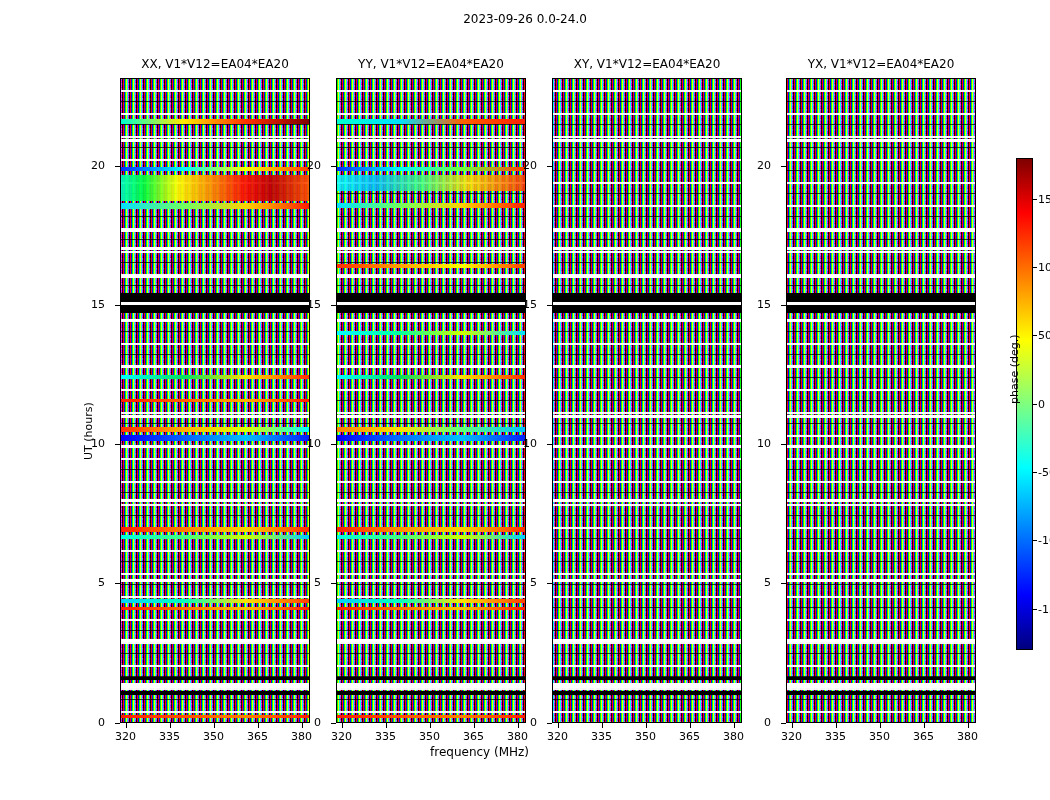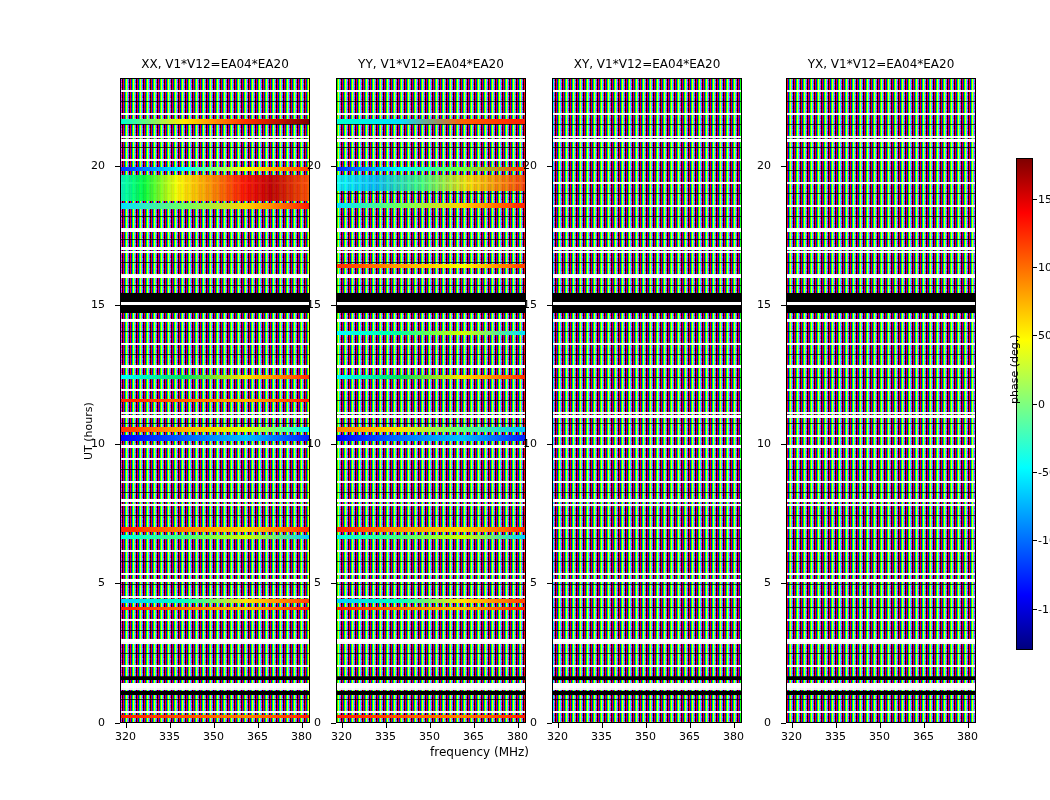--- a/index.html
+++ b/index.html
@@ -187,20 +187,21 @@
     transform: rotate(-90deg);
     transform-origin: left top;
     white-space: nowrap;
   }
 </style>
 </head>
 <body>
 
 <div class="figure">
 
+  <div class="suptitle">2023-09-26 0.0-24.0</div>
 
   <div class="ylabel-main">UT (hours)</div>
 
   <div class="xlabel" style="left:430px; top:745px;">frequency (MHz)</div>
 
   <div class="panel p0">
     <div class="panel-title">XX, V1*V12=EA04*EA20</div>
     <div class="axes">
       <div class="noise-layer">
         <div class="speckle"></div>

